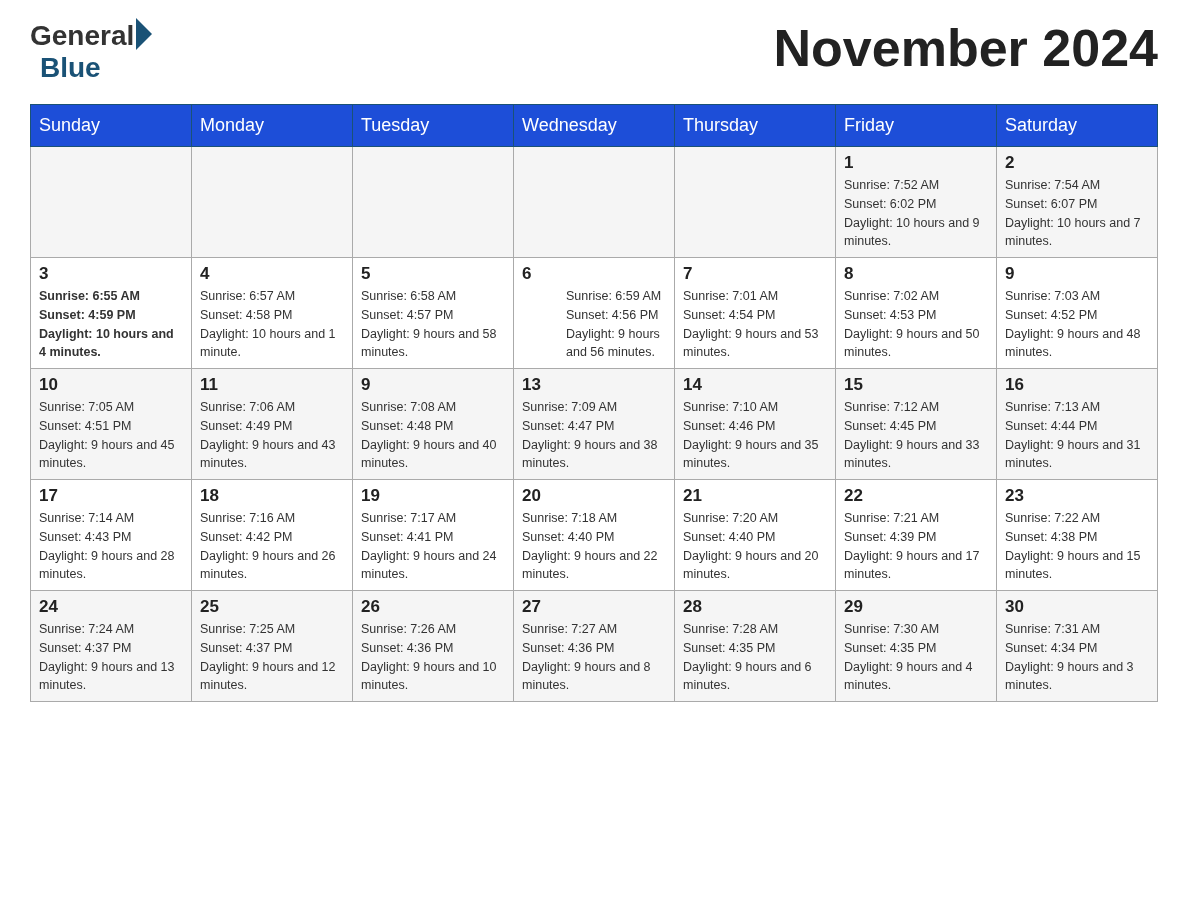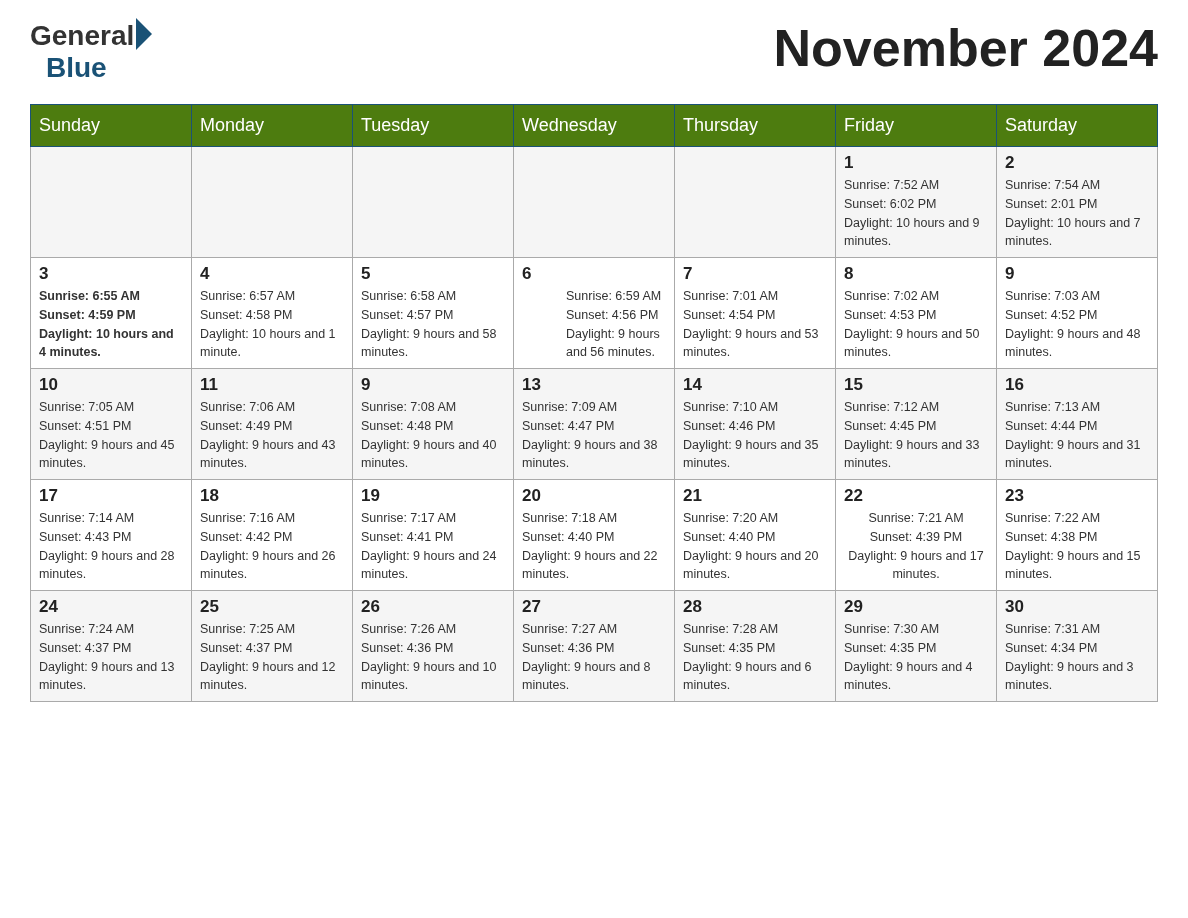--- a/index.html
+++ b/index.html
@@ -38,21 +38,21 @@
       border-left: 16px solid #1a5276;
       border-top: 16px solid transparent;
       border-bottom: 16px solid transparent;
       margin-left: 2px;
       margin-top: -4px;
     }
     .logo-blue {
       font-size: 28px;
       font-weight: bold;
       color: #1a5276;
-      margin-left: 16px;
+      margin-left: 10px;
     }
     .title-section {
       text-align: left;
     }
     .month-title {
       font-size: 52px;
       font-weight: bold;
       color: #222;
       line-height: 1.1;
     }
@@ -60,21 +60,21 @@
       font-size: 22px;
       color: #444;
       margin-top: 4px;
     }
     .calendar {
       width: 100%;
       border-collapse: collapse;
       border: 1px solid #aaa;
     }
     .calendar th {
-      background-color: #4d7c0f;
+      background-color: #1d4ed8;
       color: #fff;
       padding: 10px 8px;
       text-align: left;
       font-size: 18px;
       font-weight: normal;
       border: 1px solid #1a5276;
     }
     .calendar td {
       border: 1px solid #aaa;
       vertical-align: top;
@@ -143,21 +143,21 @@
         <td class="empty-cell"></td>
         <td>
           <div class="day-number">1</div>
           <div class="day-info" style="white-space: pre-line;">Sunrise: 7:52 AM
 Sunset: 6:02 PM
 Daylight: 10 hours and 9 minutes.</div>
         </td>
         <td>
           <div class="day-number">2</div>
           <div class="day-info" style="white-space: pre-line;">Sunrise: 7:54 AM
-Sunset: 2:01 PM
+Sunset: 6:07 PM
 Daylight: 10 hours and 7 minutes.</div>
         </td>
       </tr>
       <tr class="row-even">
         <td>
           <div class="day-number">3</div>
           <div class="day-info" style="white-space: pre-line; font-weight: bold;">Sunrise: 6:55 AM
 Sunset: 4:59 PM
 Daylight: 10 hours and 4 minutes.</div>
         </td>
@@ -268,21 +268,21 @@
 Daylight: 9 hours and 22 minutes.</div>
         </td>
         <td>
           <div class="day-number">21</div>
           <div class="day-info" style="white-space: pre-line;">Sunrise: 7:20 AM
 Sunset: 4:40 PM
 Daylight: 9 hours and 20 minutes.</div>
         </td>
         <td>
           <div class="day-number">22</div>
-          <div class="day-info" style="white-space: pre-line; text-align: center;">Sunrise: 7:21 AM
+          <div class="day-info" style="white-space: pre-line;">Sunrise: 7:21 AM
 Sunset: 4:39 PM
 Daylight: 9 hours and 17 minutes.</div>
         </td>
         <td>
           <div class="day-number">23</div>
           <div class="day-info" style="white-space: pre-line;">Sunrise: 7:22 AM
 Sunset: 4:38 PM
 Daylight: 9 hours and 15 minutes.</div>
         </td>
       </tr>

